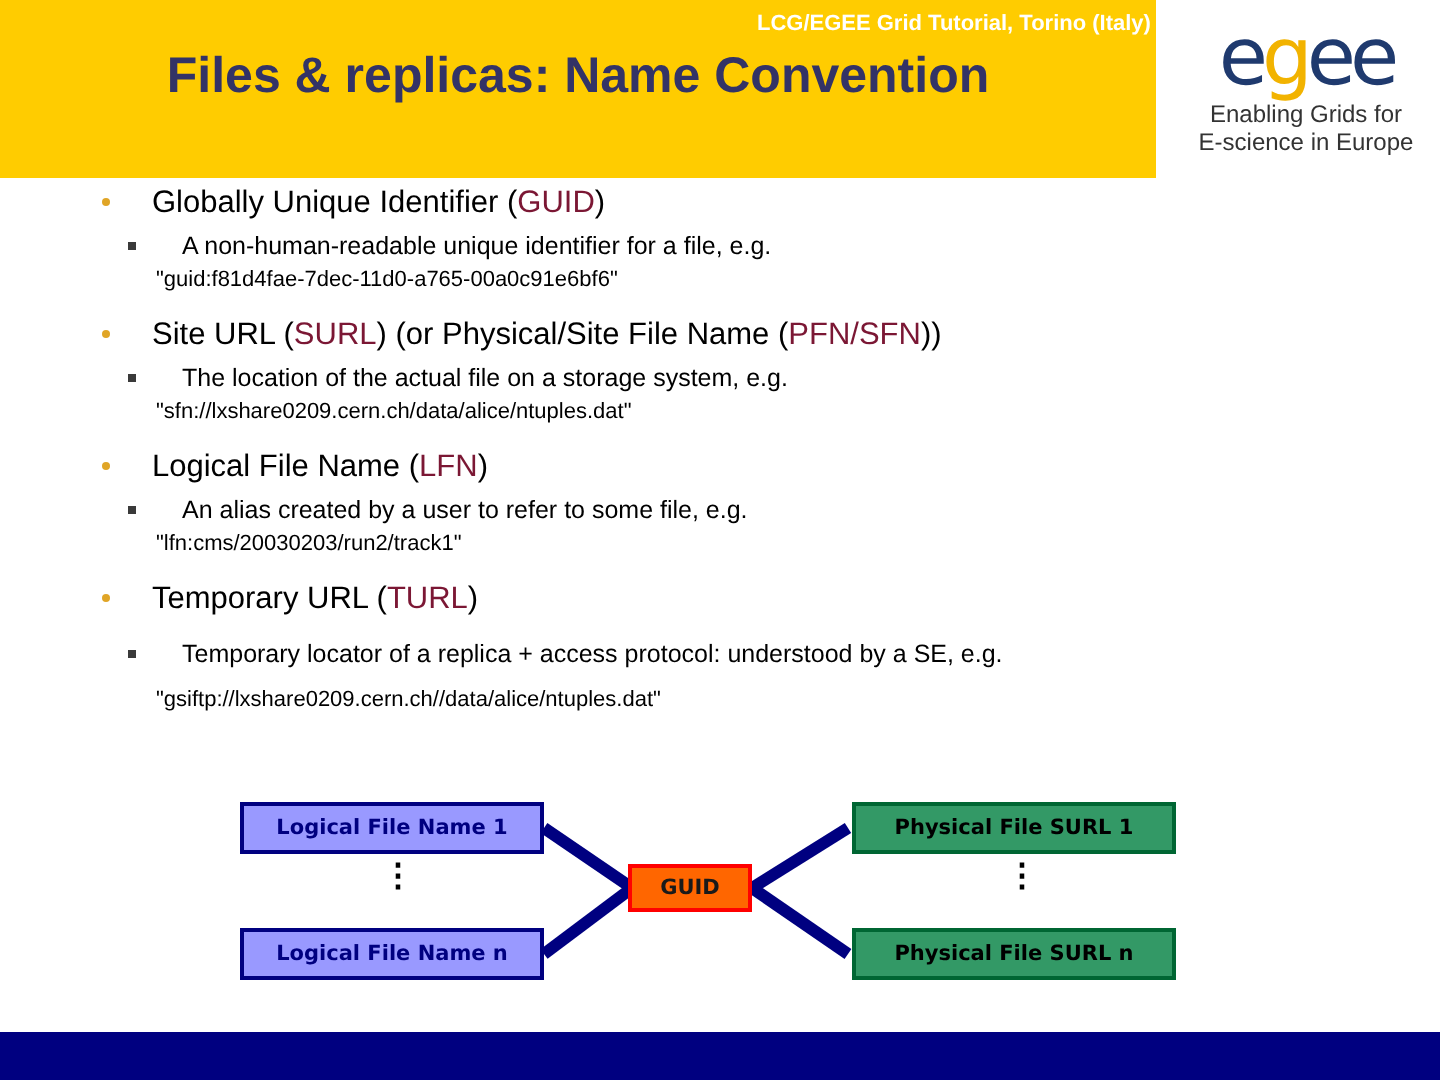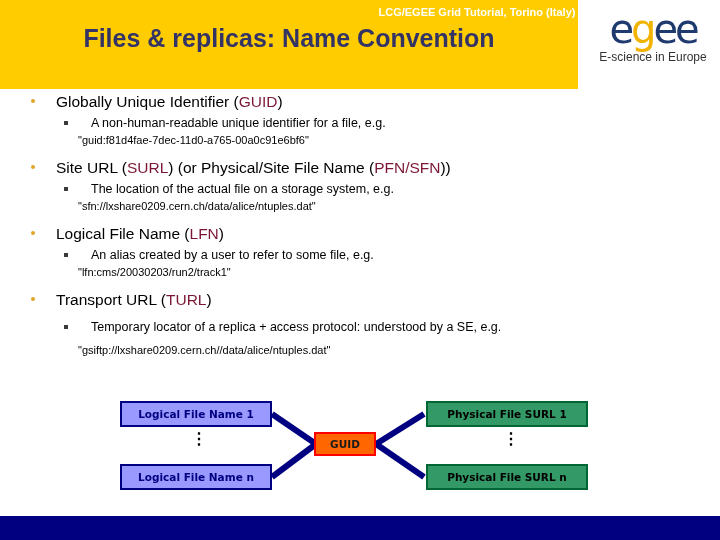--- a/index.html
+++ b/index.html
@@ -74,20 +74,21 @@
     width: 720px;
     height: 300px;
   }
   .lvl1 {
     position: relative;
     padding-left: 56px;
     font-size: 15.5px;
     color: #000000;
     line-height: 19px;
     margin-top: 0;
+    margin-left: 20px;
   }
   .lvl1 .b1-dot {
     position: absolute;
     left: 31px;
     top: 7px;
     width: 4px;
     height: 4px;
     border-radius: 50%;
     background: #E0A526;
   }
@@ -201,20 +202,21 @@
   }
 </style>
 </head>
 <body>
 
 <div class="slide-header"></div>
 <div class="slide-title">Files &amp; replicas: Name Convention</div>
 
 <div class="logo-block">
   <div class="logo-word"><span class="logo-e">e</span><span class="logo-g">g</span><span class="logo-e">e</span><span class="logo-e">e</span></div>
+  <div class="logo-tag">Enabling Grids for</div>
   <div class="logo-tag">E-science in Europe</div>
 </div>
 
 <div class="content">
 
   <div class="bgroup">
     <div class="lvl1">
       <span class="b1-dot"></span><span>Globally Unique Identifier (</span><span class="acr">GUID</span><span>)</span>
     </div>
     <div class="lvl2">
@@ -238,21 +240,21 @@
       <span class="b1-dot"></span><span>Logical File Name (</span><span class="acr">LFN</span><span>)</span>
     </div>
     <div class="lvl2">
       <span class="b2-sq"></span><span>An alias created by a user to refer to some file, e.g.</span>
     </div>
     <div class="lvl3">"lfn:cms/20030203/run2/track1"</div>
   </div>
 
   <div class="bgroup">
     <div class="lvl1">
-      <span class="b1-dot"></span><span>Transport URL (</span><span class="acr">TURL</span><span>)</span>
+      <span class="b1-dot"></span><span>Temporary URL (</span><span class="acr">TURL</span><span>)</span>
     </div>
     <div class="lvl2" style="margin-top:10px;">
       <span class="b2-sq"></span><span>Temporary locator of a replica + access protocol: understood by a SE, e.g.</span>
     </div>
     <div class="lvl3" style="margin-top:8px;">"gsiftp://lxshare0209.cern.ch//data/alice/ntuples.dat"</div>
   </div>
 
 </div>
 
 <div class="diagram">

